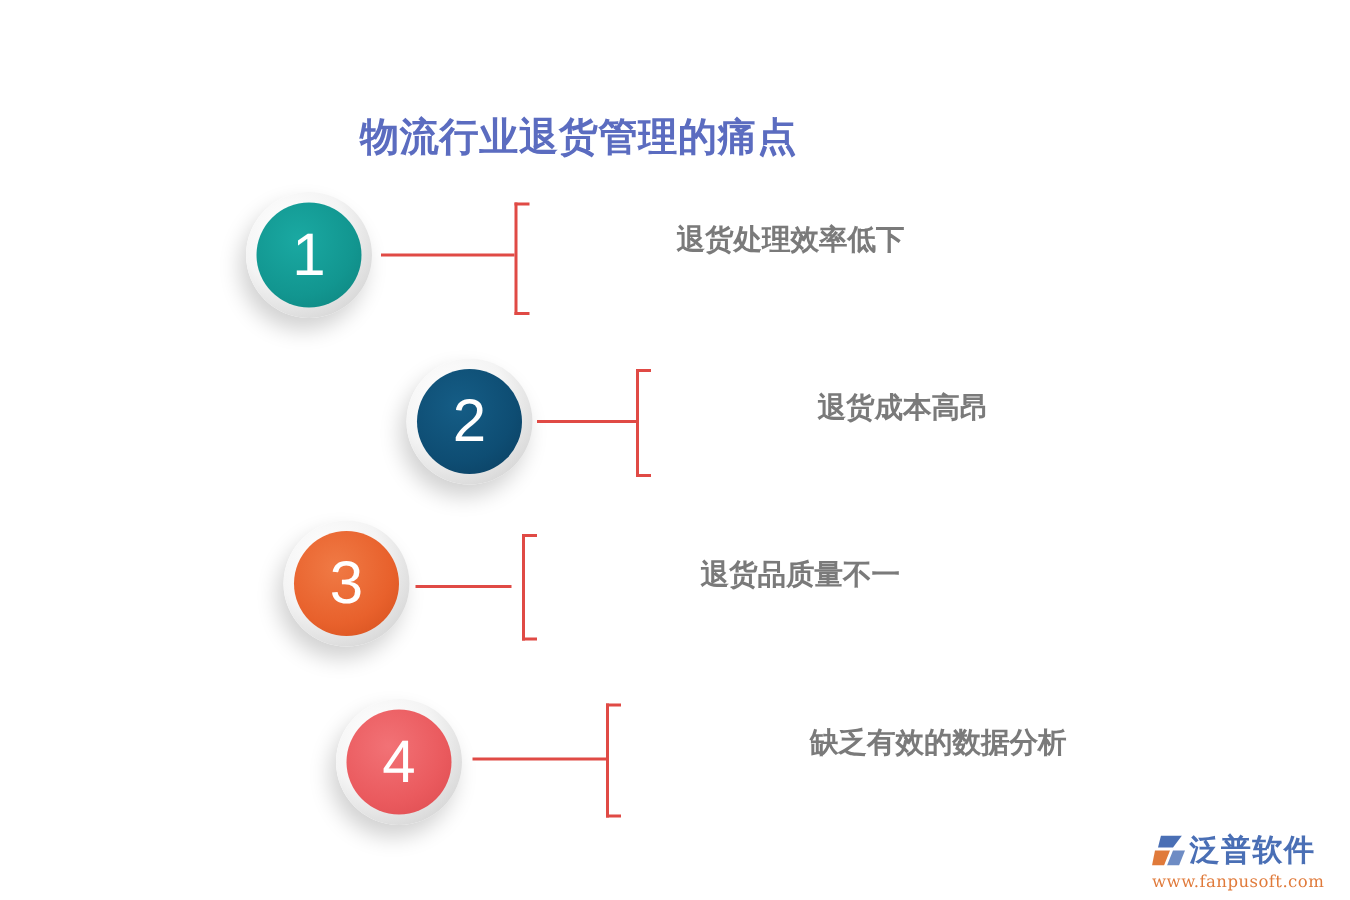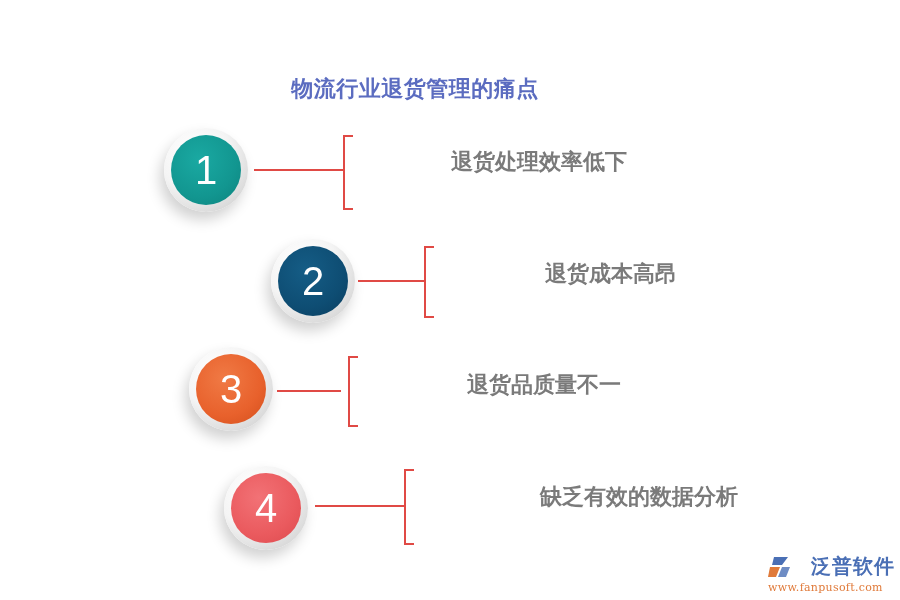--- a/index.html
+++ b/index.html
@@ -1,31 +1,31 @@
 <!DOCTYPE html>
 <html><head>
 <meta charset="utf-8">
 <style>
   html, body { margin:0; padding:0; }
   body { width:900px; height:600px; background:#ffffff; position:relative; overflow:hidden;
          font-family:"DejaVu Sans","Liberation Sans",sans-serif; }
-  .title { position:absolute; left:240px; top:74px; width:350px; text-align:center;
-           font-size:22px; font-weight:bold; color:#5b6cc0; letter-spacing:0.5px; }
+  .title { position:absolute; left:240px; top:74px; width:350px; text-align:left;
+           font-size:26px; font-weight:bold; color:#5b6cc0; letter-spacing:0.5px; }
   .item { position:absolute; left:0; top:0; width:900px; height:0; }
   .ring { position:absolute; width:84px; height:84px; border-radius:50%;
           background:radial-gradient(circle at 35% 30%, #ffffff 0%, #f4f4f4 45%, #dcdcdc 75%, #c8c8c8 100%);
           box-shadow: -4px 8px 14px rgba(0,0,0,0.18); }
   .disc { position:absolute; left:7px; top:7px; width:70px; height:70px; border-radius:50%;
           color:#ffffff; font-family:"Liberation Sans","DejaVu Sans",sans-serif; font-size:40px;
           display:flex; align-items:center; justify-content:center; line-height:1; }
   .line { position:absolute; height:2px; background:#e04a45; }
   .bracket { position:absolute; width:8px; border:2px solid #e04a45; border-right:none; }
-  .label { position:absolute; font-size:22px; font-weight:bold; color:#7a7a7a; white-space:nowrap; }
+  .label { position:absolute; font-size:19px; font-weight:bold; color:#7a7a7a; white-space:nowrap; }
   .logo { position:absolute; left:768px; top:553px; width:130px; height:40px; }
-  .logo-row { display:flex; align-items:center;gap:18px; }
+  .logo-row { display:flex; align-items:center; }
   .logo-mark { width:22px; height:20px; position:relative; margin-right:3px; }
   .logo-name { font-size:20px; color:#4a6fb5; font-weight:bold; letter-spacing:1px; }
   .logo-url { font-family:"DejaVu Serif","Liberation Serif",serif; font-size:11px; color:#e07a3a; margin-top:1px; letter-spacing:0.3px; }
 </style>
 </head>
 <body>
 
 <div class="title">物流行业退货管理的痛点</div>
 
 <div class="item">

